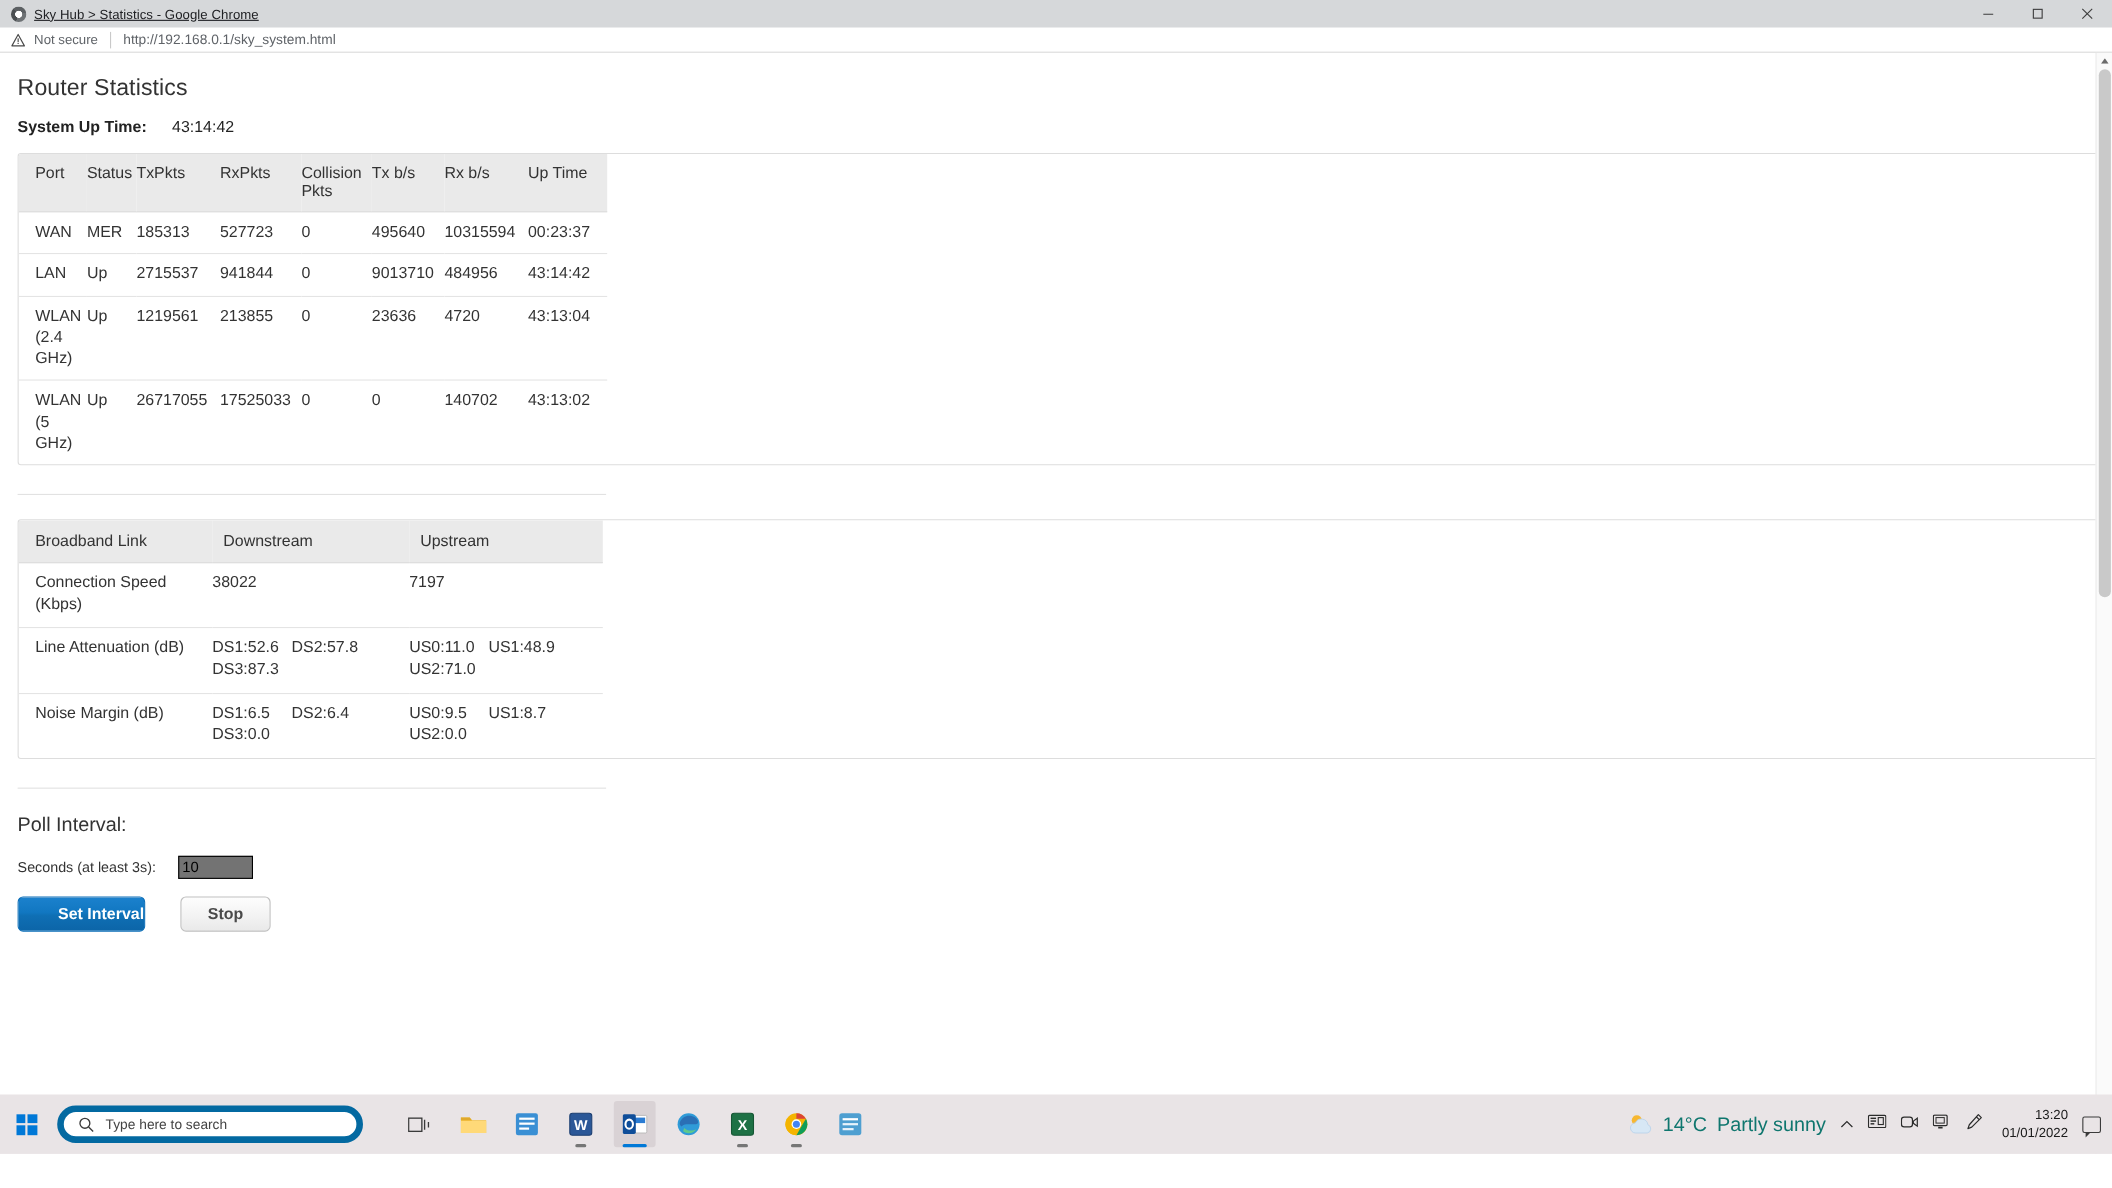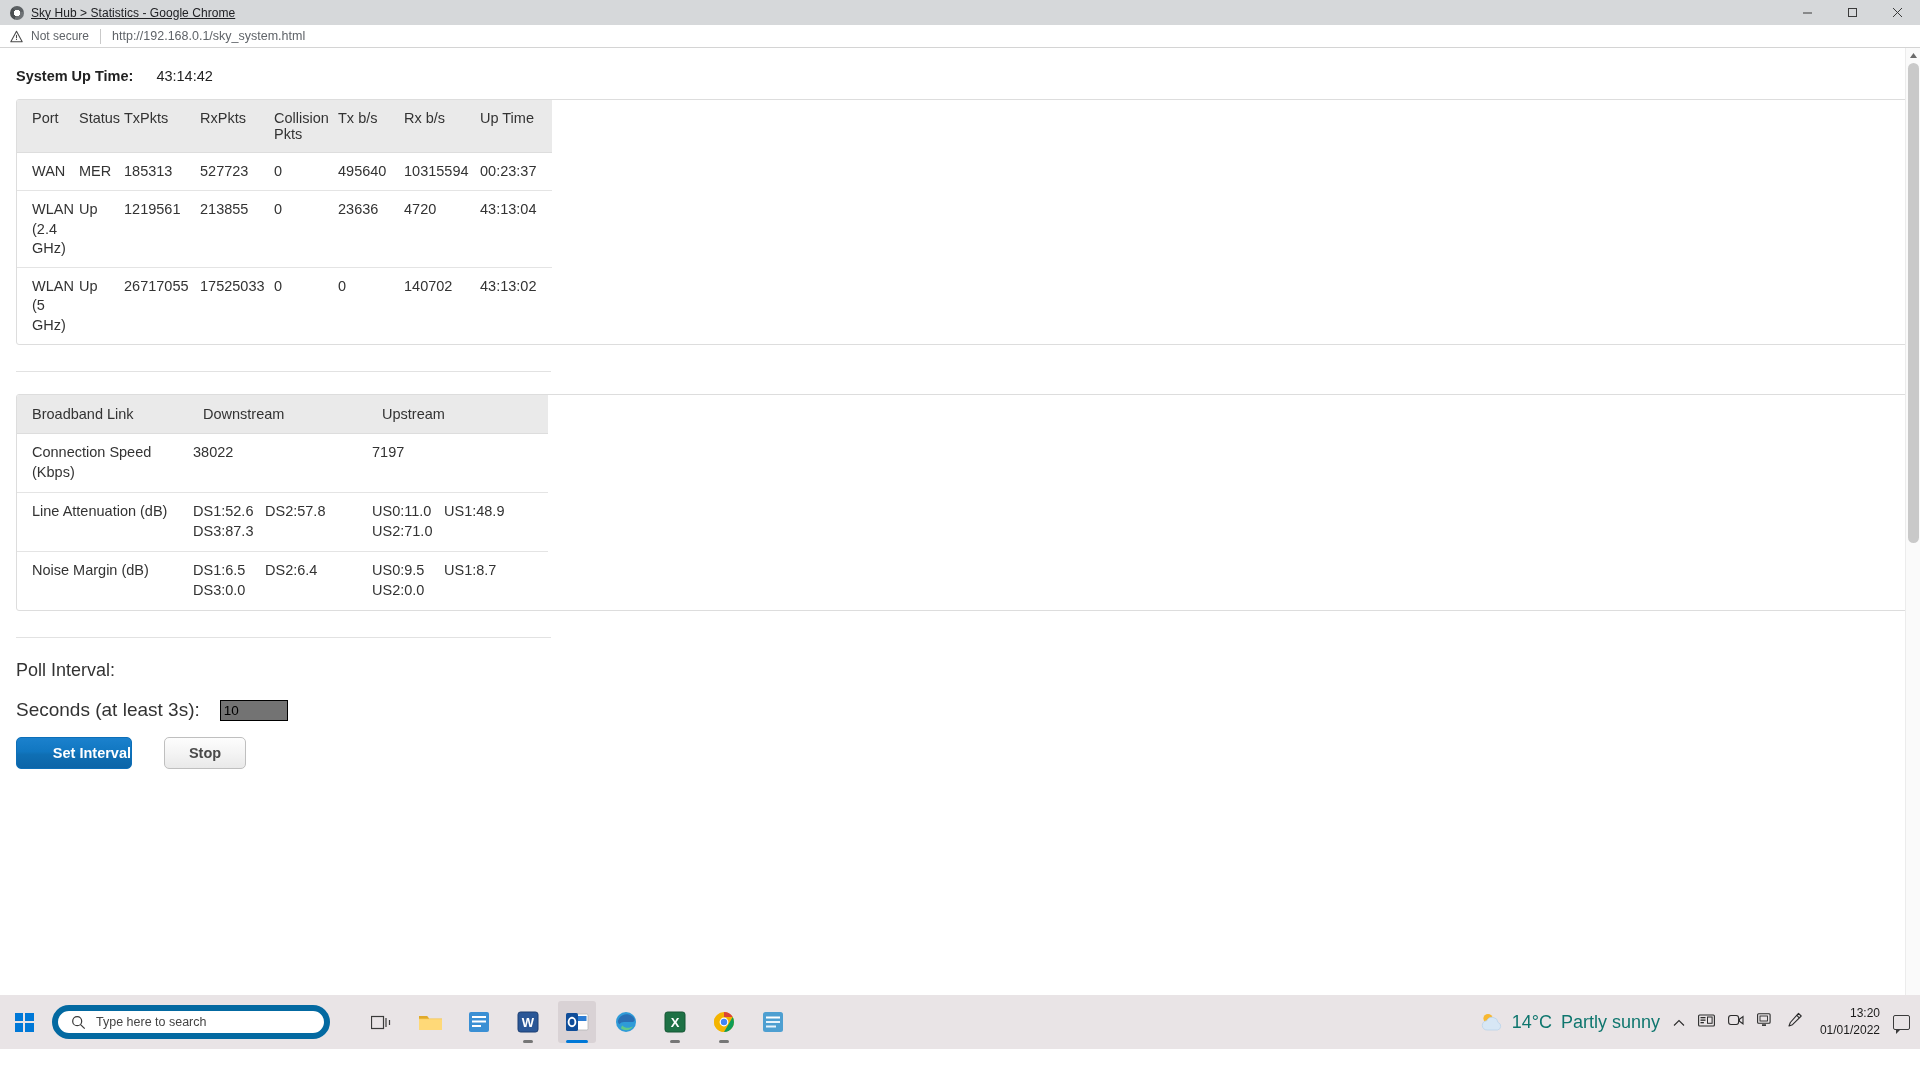--- a/index.html
+++ b/index.html
@@ -188,21 +188,21 @@
     font-size: 18px;
     font-weight: 400;
     color: #333;
     margin-bottom: 18px;
   }
   .poll-row {
     display: flex;
     align-items: center;
     margin-bottom: 16px;
   }
-  .poll-label { font-size: 19px; color: #333; }
+  .poll-label { font-size: 13px; color: #333; }
   .poll-input {
     margin-left: 20px;
     width: 68px;
     height: 21px;
     border: 1px solid #000;
     background: #737373;
     font-family: "Liberation Sans", sans-serif;
     font-size: 13.5px;
     color: #000;
     padding: 0 3px;
@@ -346,20 +346,21 @@
   </svg>
   <span class="not-secure">Not secure</span>
   <span class="omni-sep"></span>
   <span class="omni-url">http://192.168.0.1/sky_system.html</span>
 </div>
 
 <div class="viewport">
 
   <div class="page">
 
+    <h1 class="page-title">Router Statistics</h1>
 
     <div class="uptime-line">
       <span class="uptime-label">System Up Time:</span>
       <span class="uptime-value">43:14:42</span>
     </div>
 
     <div class="tbl-wrap">
       <table id="port-table">
         <thead>
           <tr>
@@ -376,20 +377,30 @@
         <tbody>
           <tr>
             <td>WAN</td>
             <td>MER</td>
             <td>185313</td>
             <td>527723</td>
             <td>0</td>
             <td>495640</td>
             <td>10315594</td>
             <td>00:23:37</td>
+          </tr>
+          <tr>
+            <td>LAN</td>
+            <td>Up</td>
+            <td>2715537</td>
+            <td>941844</td>
+            <td>0</td>
+            <td>9013710</td>
+            <td>484956</td>
+            <td>43:14:42</td>
           </tr>
           <tr>
             <td>WLAN (2.4 GHz)</td>
             <td>Up</td>
             <td>1219561</td>
             <td>213855</td>
             <td>0</td>
             <td>23636</td>
             <td>4720</td>
             <td>43:13:04</td>

